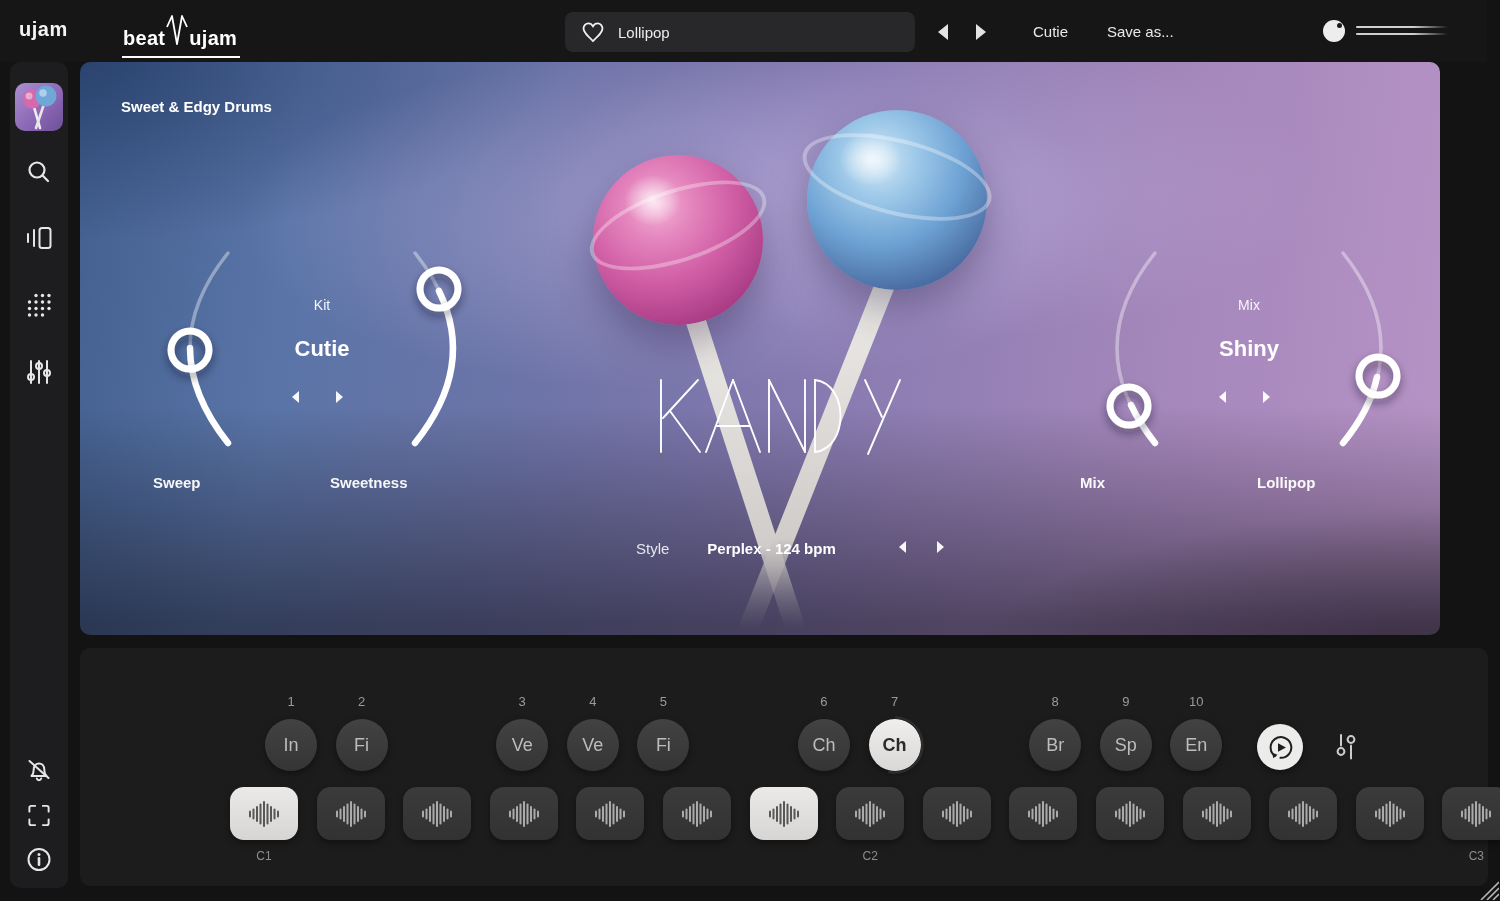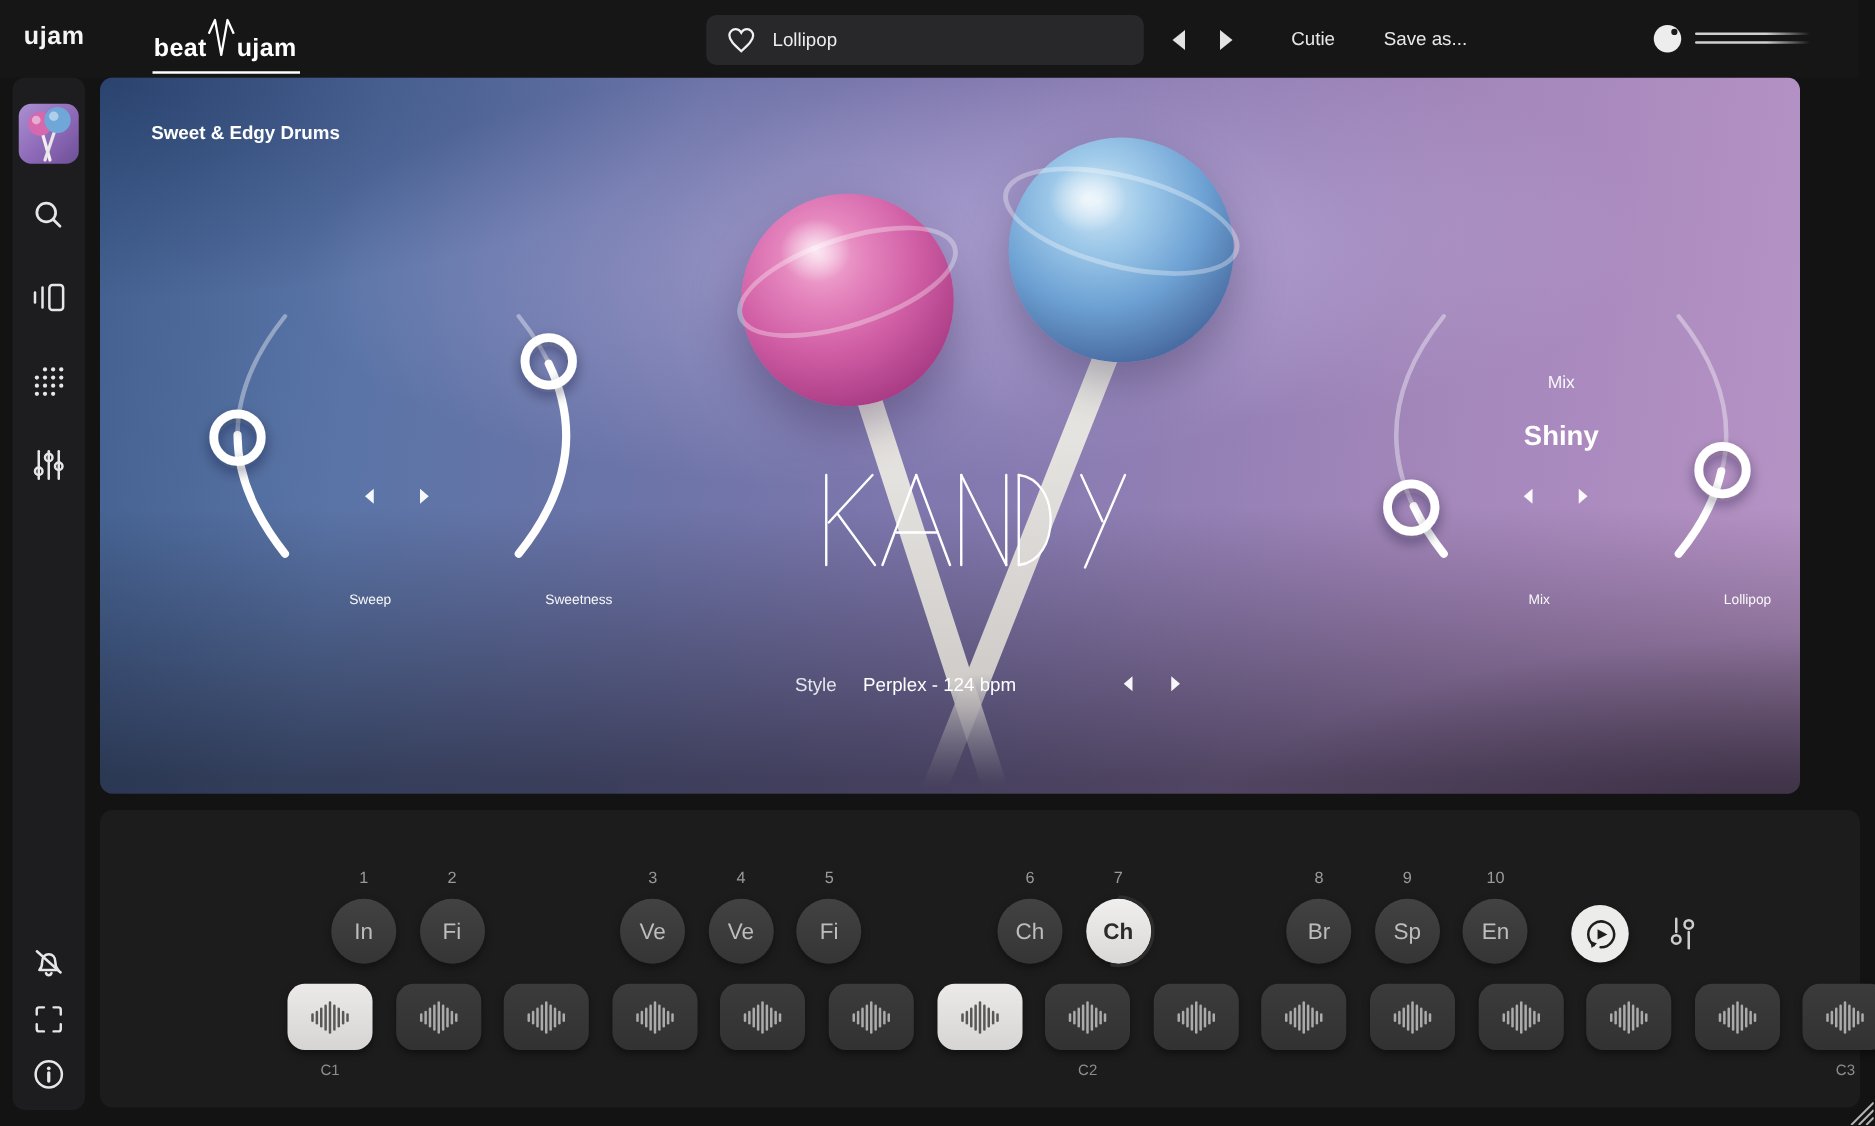--- a/index.html
+++ b/index.html
@@ -65,32 +65,32 @@
     box-shadow:0 18px 40px rgba(30,25,60,.35); }
   .ball::before { content:""; position:absolute; left:-4%; right:-4%; top:20%; height:38%;
     border:4px solid rgba(255,255,255,.32); border-radius:50%; transform:rotate(-18deg); }
   .ball.blue::before { transform:rotate(14deg); top:16%; }
   .ball::after { content:""; position:absolute; left:18%; top:12%; width:34%; height:30%;
     background:radial-gradient(closest-side, rgba(255,255,255,.75), rgba(255,255,255,0)); border-radius:50%; }
 
   .kandy { position:absolute; left:573px; top:312px; }
 
   .knobs-svg { position:absolute; inset:0; }
-  .knob-label { position:absolute; width:160px; text-align:right; font-size:11px; color:rgba(255,255,255,.95); }
+  .knob-label { position:absolute; width:160px; text-align:left; font-size:15px; color:rgba(255,255,255,.95);font-weight:bold; }
 
   .sel-block { position:absolute; width:160px; text-align:center; }
   .sel-label { font-size:14px; color:rgba(255,255,255,.92); }
   .sel-value { margin-top:23px; font-size:22px; font-weight:bold; color:#fff; cursor:pointer; }
   .mini-arrow { position:absolute; width:0; height:0; border-top:6px solid transparent; border-bottom:6px solid transparent; cursor:pointer; }
   .mini-arrow.left  { border-right:7px solid rgba(255,255,255,.95); }
   .mini-arrow.right { border-left:7px solid rgba(255,255,255,.95); }
 
   .style-row { position:absolute; left:556px; top:478px; display:flex; align-items:flex-start; }
   .style-label { font-size:15px; color:rgba(255,255,255,.85); }
-  .style-value { margin-left:21px; font-size:15px; color:#fff; cursor:pointer; }
+  .style-value { margin-left:38px; font-size:15px; color:#fff; cursor:pointer;font-weight:bold; }
 
   
   .padpanel { position:absolute; left:80px; top:648px; width:1408px; height:238px; background:#1c1c1d; border-radius:10px; }
 
   .phrase-row { position:absolute; left:185px; top:46px; display:flex; }
   .phrase-pad { width:52px; margin-right:18.6px; text-align:center; }
   .phrase-pad.gap-before { margin-left:90px; }
   .pnum { font-size:13px; color:#9a9a9a; height:18px; margin-bottom:7px; }
   .pcircle { position:relative; width:52px; height:52px; border-radius:50%; cursor:pointer;
     background:linear-gradient(to bottom,#424243,#353536); box-shadow:0 3px 7px rgba(0,0,0,.4);
@@ -287,20 +287,24 @@
         <path d="M1051,343 Q1060,362 1075,381" stroke="#fff" stroke-width="6.5" fill="none" stroke-linecap="round"></path>
         <circle cx="1049" cy="344" r="19" stroke="#fff" stroke-width="7" fill="none" filter="url(#ringShadow)"></circle>
       </g>
       <g>
         <path d="M1263,191 Q1339,286 1263,381" stroke="rgba(255,255,255,.38)" stroke-width="3.5" fill="none" stroke-linecap="round"></path>
         <path d="M1297,315 Q1290,348 1263,381" stroke="#fff" stroke-width="6.5" fill="none" stroke-linecap="round"></path>
         <circle cx="1298" cy="314" r="19" stroke="#fff" stroke-width="7" fill="none" filter="url(#ringShadow)"></circle>
       </g>
     </svg>
 
+    <div class="sel-block" style="left:162px; top:235px;">
+      <div class="sel-label">Kit</div>
+      <div class="sel-value">Cutie</div>
+    </div>
     <div class="mini-arrow left" style="left:212px; top:329px;"></div>
     <div class="mini-arrow right" style="left:256px; top:329px;"></div>
 
     <div class="sel-block" style="left:1089px; top:235px;">
       <div class="sel-label">Mix</div>
       <div class="sel-value">Shiny</div>
     </div>
     <div class="mini-arrow left" style="left:1139px; top:329px;"></div>
     <div class="mini-arrow right" style="left:1183px; top:329px;"></div>
 

